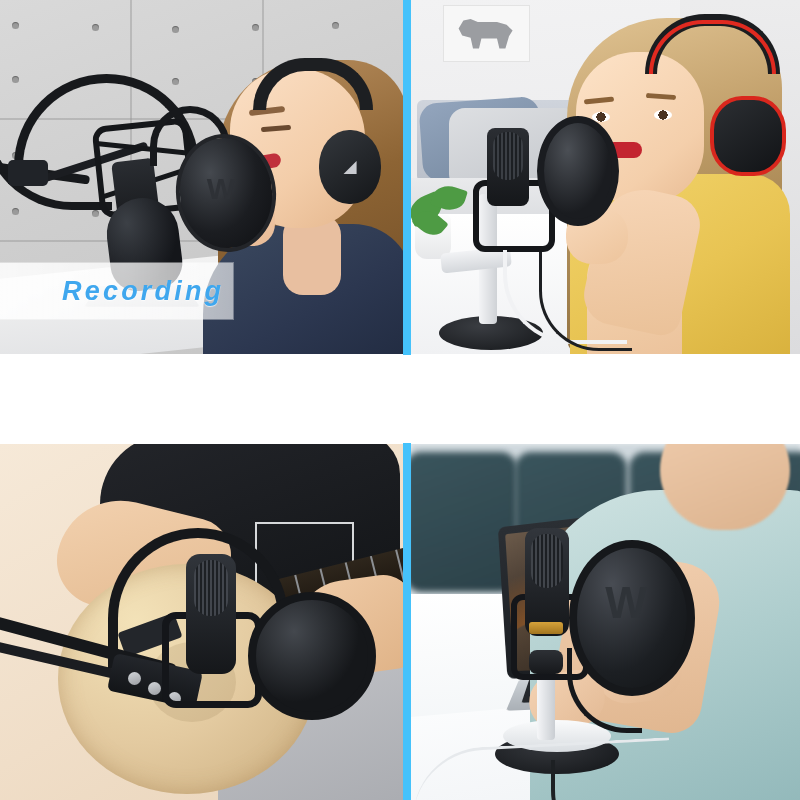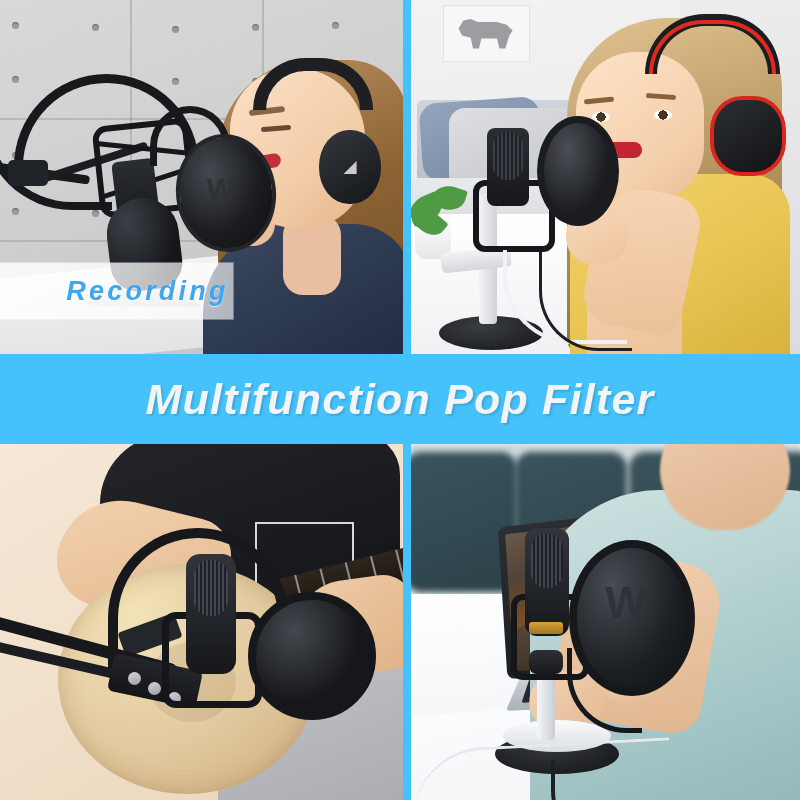--- a/index.html
+++ b/index.html
@@ -63,21 +63,21 @@
   .caption-text{
     font-size:27px;
     font-weight:bold;
     font-style:italic;
     letter-spacing:3.2px;
     color:#3FA7EE;
     padding-left:62px;
     white-space:nowrap;
     text-shadow:0 1px 1px rgba(255,255,255,0.7);
   }
-  #caption-recording{left:0;top:263px;width:233px;justify-content:center;}
+  #caption-recording{left:0;top:263px;width:233px;}
   #caption-chatting {left:0;top:261px;width:228px;}
   #caption-chatting .caption-text{padding-left:62px;}
 
   
   
   
   .p1-wall{position:absolute;inset:0;
     background:
       linear-gradient(160deg,#d9d9d9 0%,#cfcfcf 45%,#c4c4c4 100%);
   }
@@ -549,17 +549,14 @@
       <div class="p4-popcable"></div>
       <div class="p4-wire"></div>
       <div class="p4-wire2"></div>
     </div>
 
   </div>
 
   <div id="divider-vertical-top"></div>
   <div id="divider-vertical-bottom"></div>
 
-  <div id="banner">
-    <span id="banner-title">Multifunction Pop Filter</span>
-  </div>
 
 </div>
 
 </body></html>

